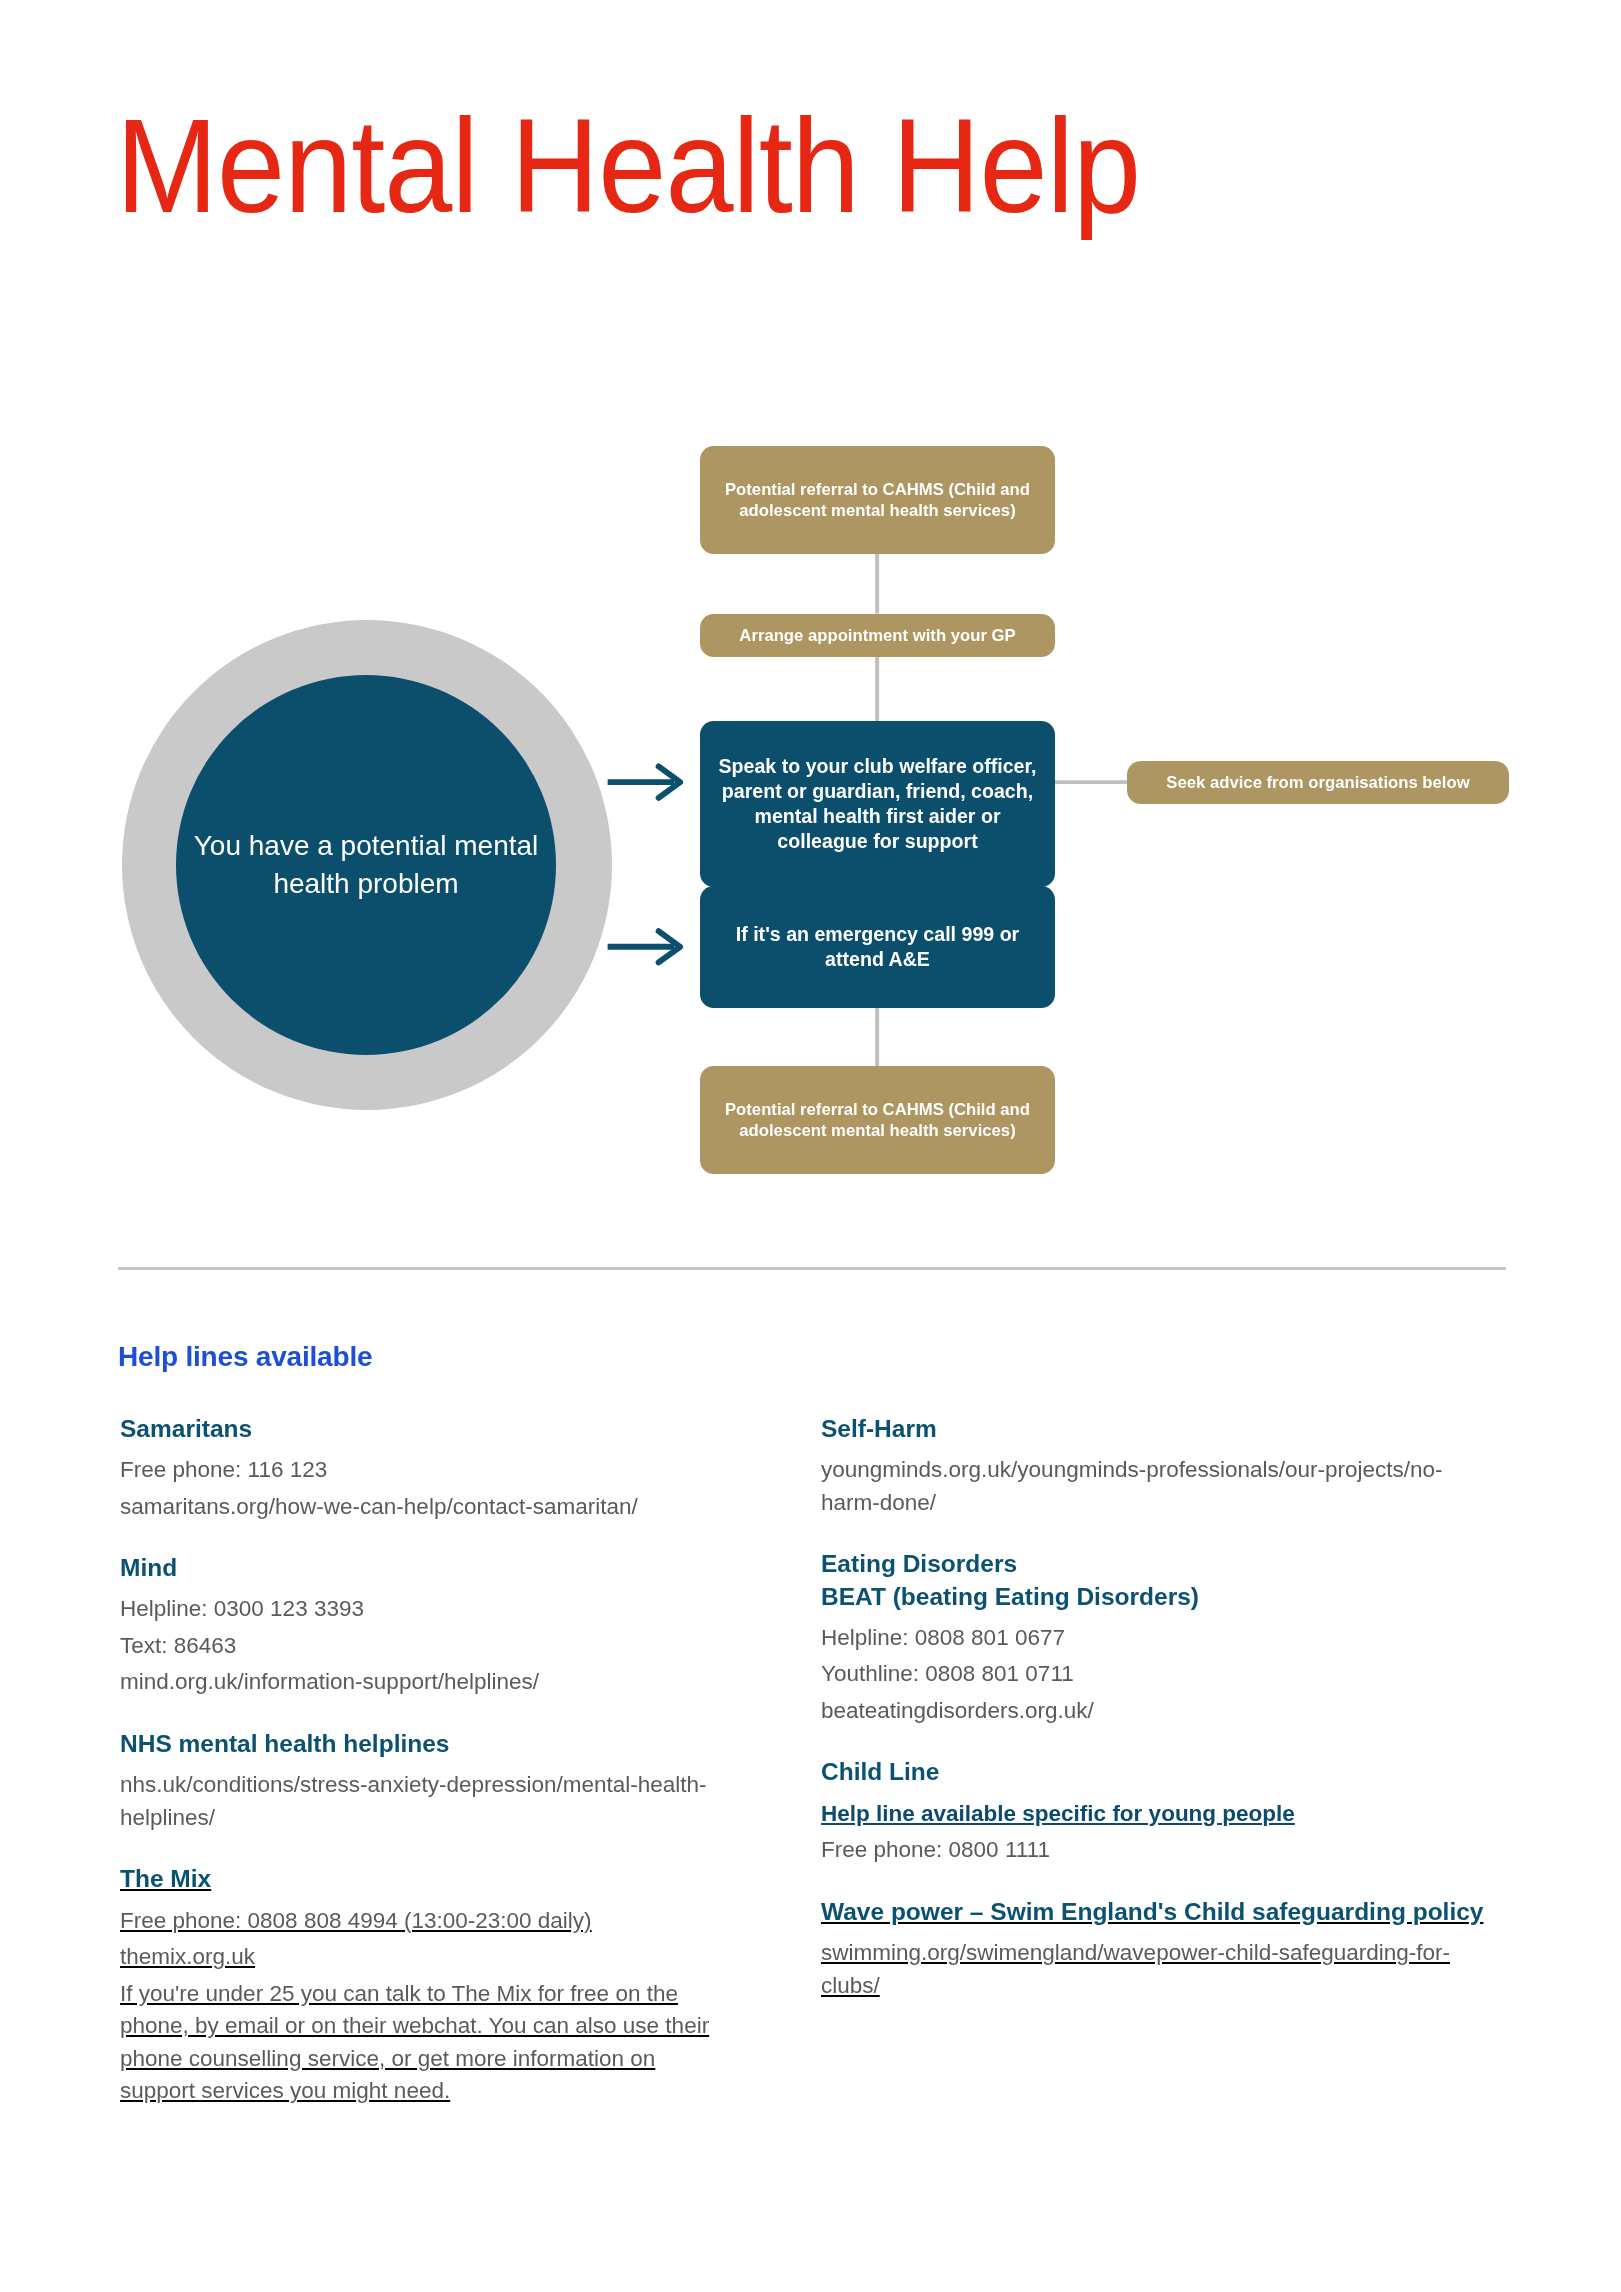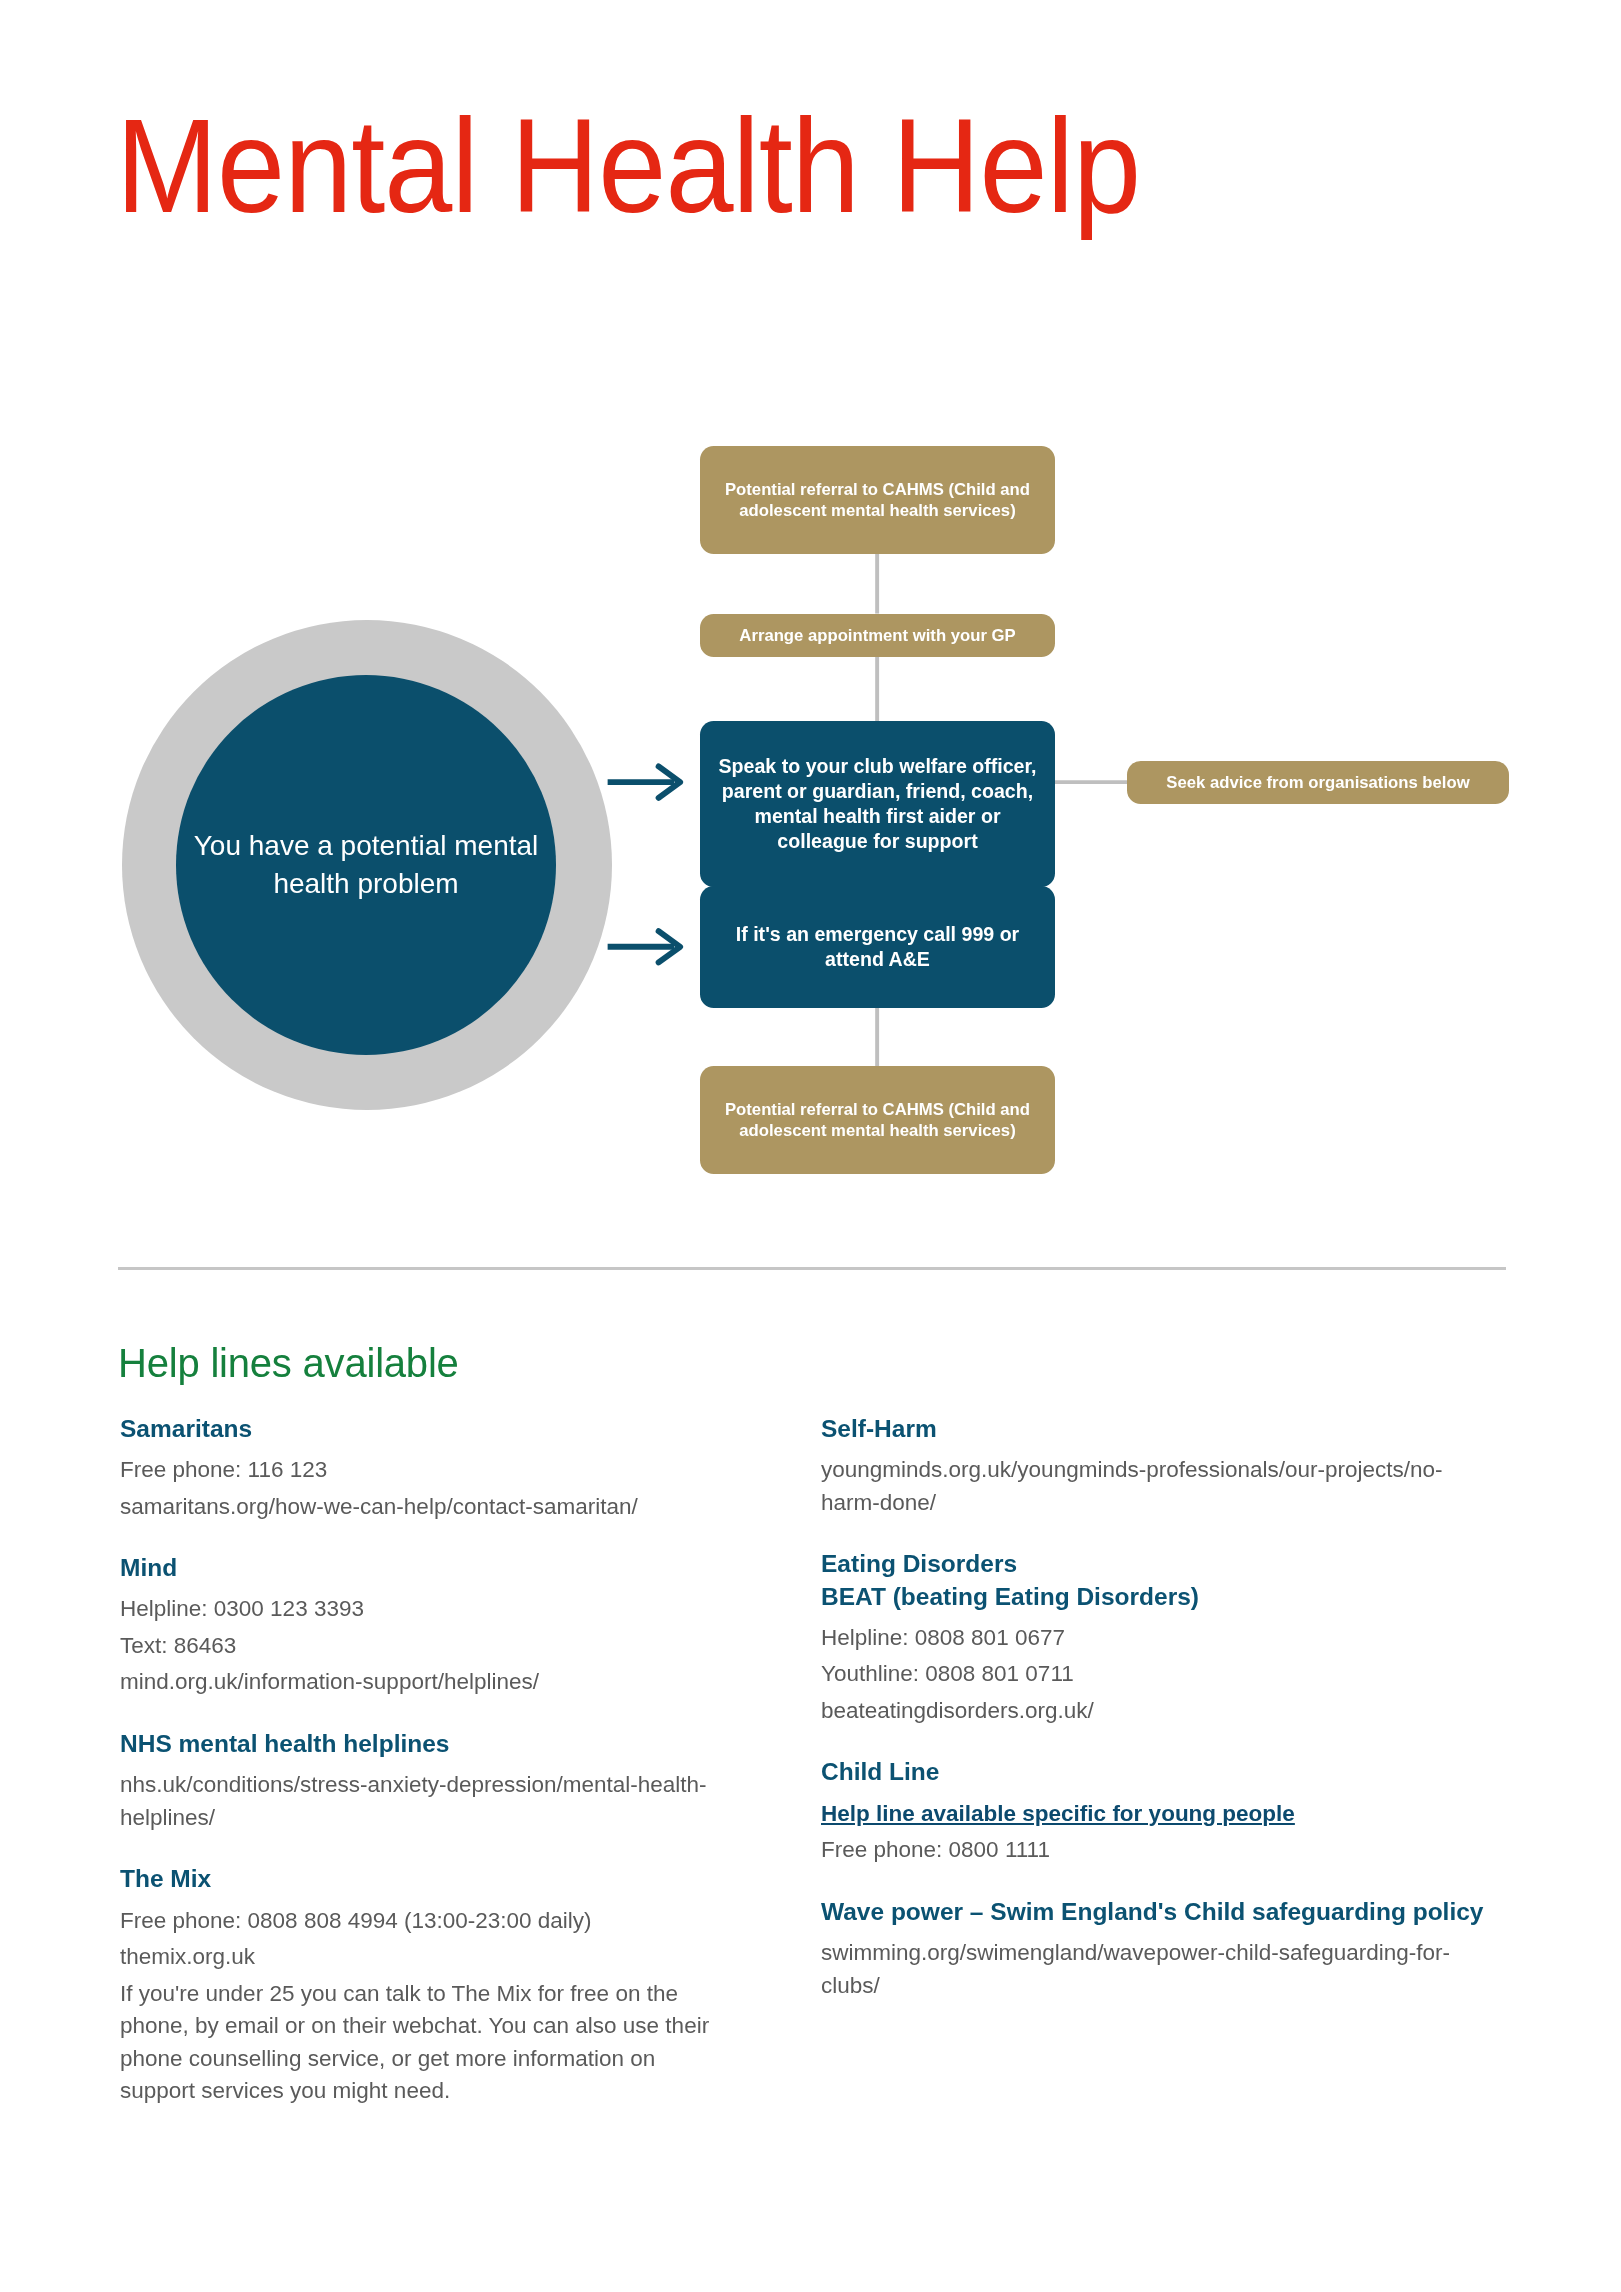--- a/index.html
+++ b/index.html
@@ -128,35 +128,35 @@
     width: 1388px;
     height: 2.9px;
     background: #C6C6C6;
   }
 
   
   .helplines-title {
     position: absolute;
     left: 118px;
     top: 1341px;
-    font-size: 40px;
-    font-weight: 400;
-    color: #15803d;
+    font-size: 28px;
+    font-weight: 700;
+    color: #1d4ed8;
     letter-spacing: -0.2px;
   }
 
   .col {
     position: absolute;
     top: 1413px;
   }
   .col-left  { left: 120px; width: 608px; }
   .col-right { left: 821px; width: 676px; }
 
   .entry { margin-bottom: 29px; }
-  .entry:last-child { margin-bottom: 8px; }
+  .entry:last-child { margin-bottom: 8px; text-decoration: underline; }
 
   .entry-title {
     color: #0B5272;
     font-weight: bold;
     font-size: 24.5px;
     line-height: 1.32;
     margin-bottom: 8.8px;
   }
   .entry-subtitle {
     color: #0B5272;

